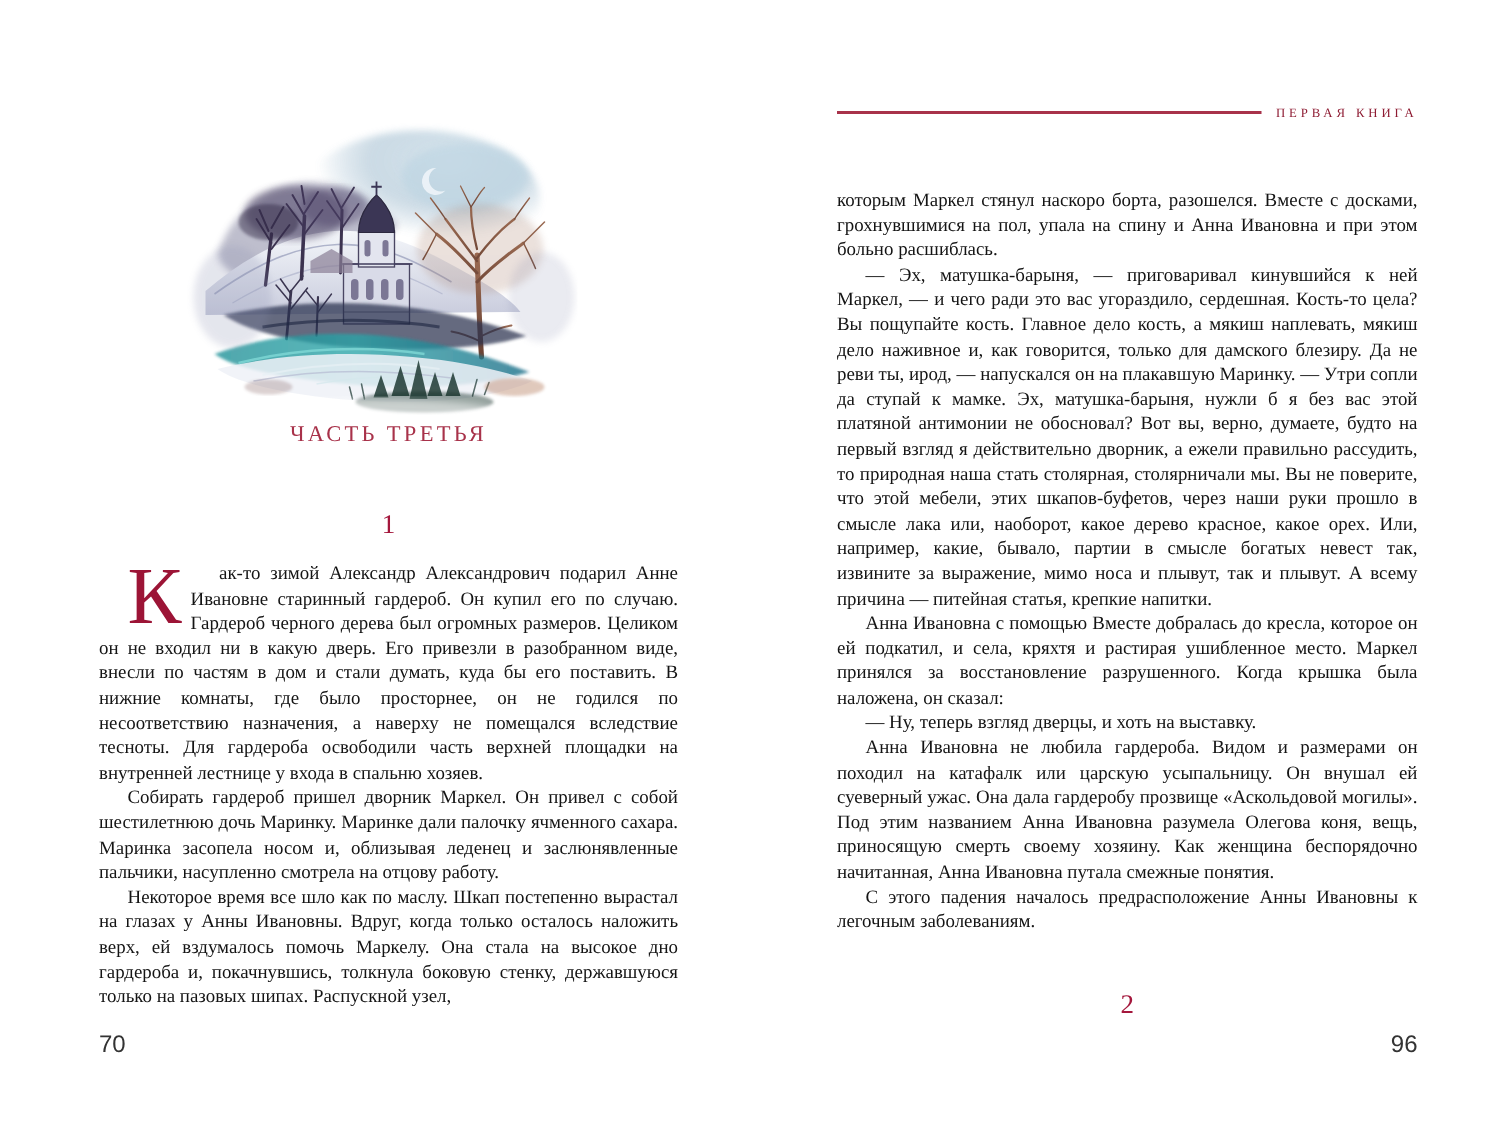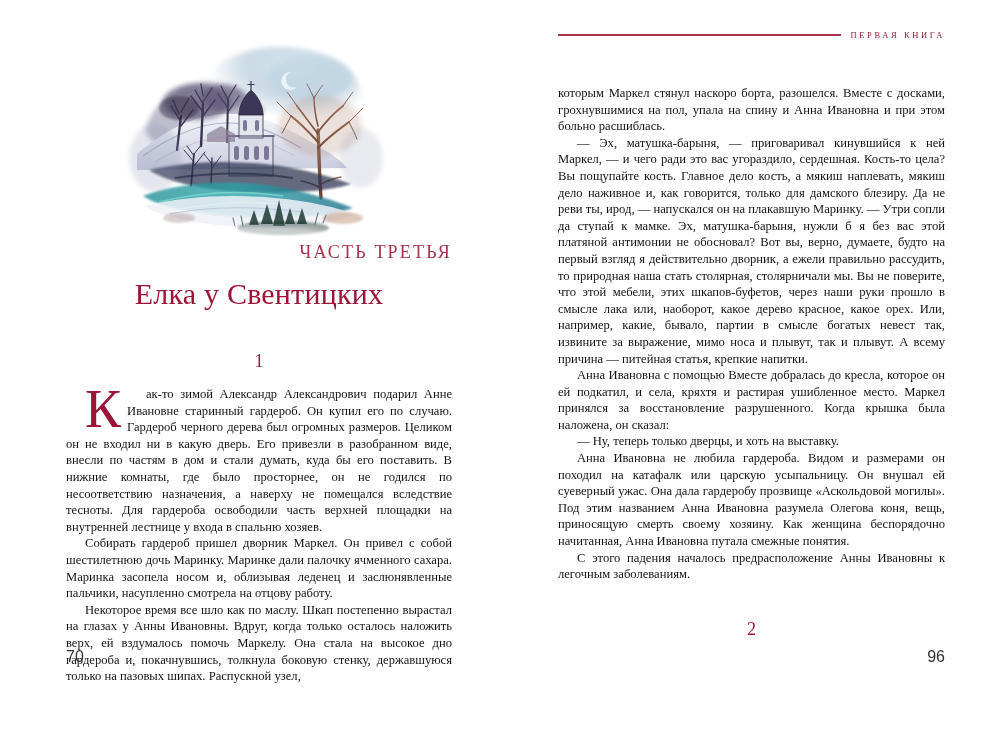--- a/index.html
+++ b/index.html
@@ -19,20 +19,21 @@
     width: 1000px;
     height: 750px;
     background: #ffffff;
     display: flex;
   }
   .page {
     position: relative;
     width: 500px;
     height: 684px;
     box-sizing: border-box;
+    margin-top: 40px;
   }
   .page-left  { padding: 0 48px 0 66px; }
   .page-right { padding: 0 55px 0 58px; }
 
   
   .runhead {
     position: absolute;
     top: 26px;
     left: 58px;
     right: 55px;
@@ -63,22 +64,22 @@
     left: 50%;
     transform: translateX(-50%);
     width: 270px;
     height: 200px;
   }
   .illus-wrap svg { display: block; width: 100%; height: 100%; }
 
   
   .part-label {
     margin-top: 242px;
-    text-align: right;
-    font-size: 18px;
+    text-align: center;
+    font-size: 15px;
     letter-spacing: 2.2px;
     color: #a8324a;
     text-transform: uppercase;
     font-weight: 400;
   }
   .part-title {
     margin-top: 14px;
     text-align: center;
     font-size: 30px;
     color: #9c1436;
@@ -271,21 +272,20 @@
         <ellipse cx="228" cy="180" rx="20" ry="6" fill="#b4795a" opacity=".4" filter="url(#soft)"></ellipse>
         <ellipse cx="64" cy="180" rx="16" ry="5" fill="#8b6a6a" opacity=".3" filter="url(#soft)"></ellipse>
 
         <ellipse cx="40" cy="120" rx="26" ry="34" fill="#8a8fb0" opacity=".22" filter="url(#soft2)"></ellipse>
         <ellipse cx="246" cy="120" rx="22" ry="30" fill="#8a8fb0" opacity=".18" filter="url(#soft2)"></ellipse>
         <ellipse cx="135" cy="196" rx="80" ry="8" fill="#ffffff" opacity=".5" filter="url(#soft2)"></ellipse>
       </svg>
     </div>
 
     <div class="part-label">Часть третья</div>
-    <div class="part-title">Елка у Свентицких</div>
     <div class="section-num">1</div>
 
     <div class="body">
       <p class="dropcap-para"><span class="dropcap">К</span><span>ак-то зимой Александр Александрович подарил Анне Ивановне старинный гардероб. Он купил его по случаю. Гардероб черного дерева был огромных размеров. Целиком он не входил ни в какую дверь. Его привезли в разобранном виде, внесли по частям в дом и стали думать, куда бы его поставить. В нижние комнаты, где было просторнее, он не годился по несоответствию назначения, а наверху не помещался вследствие тесноты. Для гардероба освободили часть верхней площадки на внутренней лестнице у входа в спальню хозяев.</span></p>
       <p>Собирать гардероб пришел дворник Маркел. Он привел с собой шестилетнюю дочь Маринку. Маринке дали палочку ячменного сахара. Маринка засопела носом и, облизывая леденец и заслюнявленные пальчики, насупленно смотрела на отцову работу.</p>
       <p>Некоторое время все шло как по маслу. Шкап постепенно вырастал на глазах у Анны Ивановны. Вдруг, когда только осталось наложить верх, ей вздумалось помочь Маркелу. Она стала на высокое дно гардероба и, покачнувшись, толкнула боковую стенку, державшуюся только на пазовых шипах. Распускной узел,</p>
     </div>
 
     <div class="folio folio-left">70</div>
   </div>
@@ -294,21 +294,21 @@
 
     <div class="runhead">
       <span class="runhead-rule"></span>
       <span class="runhead-text">Первая книга</span>
     </div>
 
     <div class="body right-body-top">
       <p class="noindent">которым Маркел стянул наскоро борта, разошелся. Вместе с досками, грохнувшимися на пол, упала на спину и Анна Ивановна и при этом больно расшиблась.</p>
       <p>— Эх, матушка-барыня, — приговаривал кинувшийся к ней Маркел, — и чего ради это вас угораздило, сердешная. Кость-то цела? Вы пощупайте кость. Главное дело кость, а мякиш наплевать, мякиш дело наживное и, как говорится, только для дамского блезиру. Да не реви ты, ирод, — напускался он на плакавшую Маринку. — Утри сопли да ступай к мамке. Эх, матушка-барыня, нужли б я без вас этой платяной антимонии не обосновал? Вот вы, верно, думаете, будто на первый взгляд я действительно дворник, а ежели правильно рассудить, то природная наша стать столярная, столярничали мы. Вы не поверите, что этой мебели, этих шкапов-буфетов, через наши руки прошло в смысле лака или, наоборот, какое дерево красное, какое орех. Или, например, какие, бывало, партии в смысле богатых невест так, извините за выражение, мимо носа и плывут, так и плывут. А всему причина — питейная статья, крепкие напитки.</p>
       <p>Анна Ивановна с помощью Вместе добралась до кресла, которое он ей подкатил, и села, кряхтя и растирая ушибленное место. Маркел принялся за восстановление разрушенного. Когда крышка была наложена, он сказал:</p>
-      <p>— Ну, теперь только дверцы, и хоть на выставку.</p>
+      <p>— Ну, теперь взгляд дверцы, и хоть на выставку.</p>
       <p>Анна Ивановна не любила гардероба. Видом и размерами он походил на катафалк или царскую усыпальницу. Он внушал ей суеверный ужас. Она дала гардеробу прозвище «Аскольдовой могилы». Под этим названием Анна Ивановна разумела Олегова коня, вещь, приносящую смерть своему хозяину. Как женщина беспорядочно начитанная, Анна Ивановна путала смежные понятия.</p>
       <p>С этого падения началось предрасположение Анны Ивановны к легочным заболеваниям.</p>
     </div>
 
     <div class="section-num right-sec">2</div>
 
 
     <div class="folio folio-right">96</div>
   </div>
 

